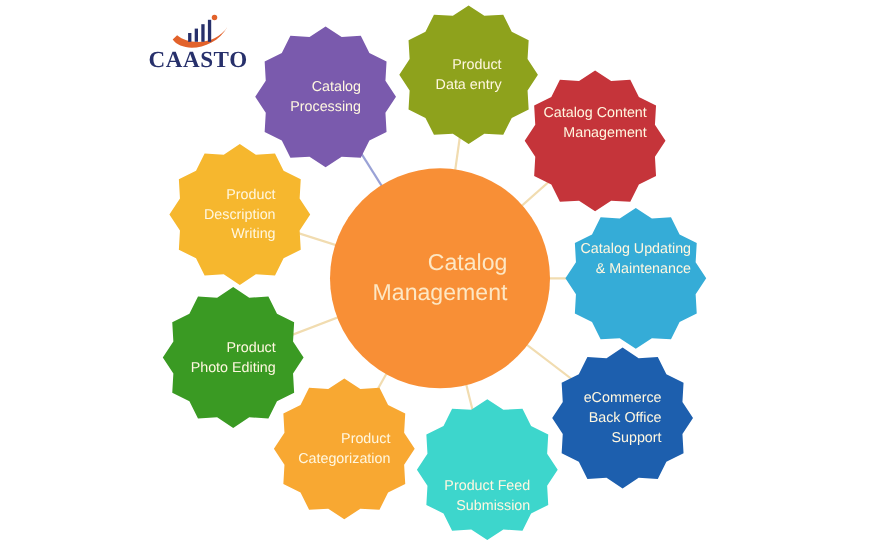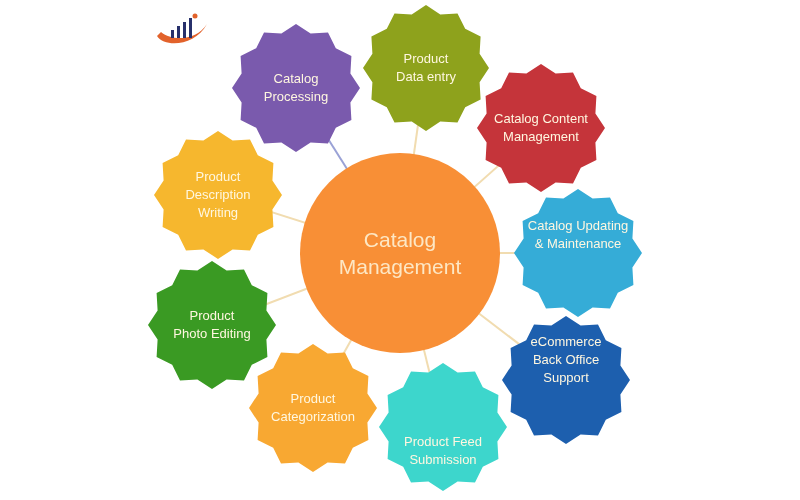--- a/index.html
+++ b/index.html
@@ -1,18 +1,18 @@
 <!DOCTYPE html>
 <html><head>
   <meta charset="utf-8">
   <style>
     html, body { margin: 0; padding: 0; background: #ffffff; }
     body { width: 800px; height: 500px; position: relative; overflow: hidden; font-family: "Liberation Sans", "DejaVu Sans", sans-serif; }
     #canvas { position: absolute; left: 0; top: 0; width: 800px; height: 500px; }
-    .label { position: absolute; transform: translate(-50%, -50%); text-align: center; color: #fff7e0; white-space: pre-line; line-height: 1.4; pointer-events: none; }
+    .label { position: absolute; transform: translate(-50%, -50%); text-align: right; color: #fff7e0; white-space: pre-line; line-height: 1.4; pointer-events: none; }
     .node-label { font-size: 13px; }
     .center-label { font-size: 21px; color: #fde7c4; line-height: 1.3; }
     .logo { position: absolute; left: 135px; top: 12px; width: 90px; height: 58px; }
     .logo-text { position: absolute; left: 0; top: 30px; width: 90px; text-align: center; font-family: "Liberation Serif", "DejaVu Serif", serif; font-size: 21px; font-weight: bold; color: #27306b; letter-spacing: 0.5px; }
   </style>
 </head>
 <body>
 
 <svg id="canvas" viewBox="0 0 800 500" xmlns="http://www.w3.org/2000/svg">
   <g id="connectors">
@@ -44,32 +44,33 @@
   <svg width="90" height="34" viewBox="0 0 90 34">
     <path id="logo-swoosh" d="M22 24 C 30 36, 60 34, 72 12 C 62 28, 38 30, 26 20 Z" fill="#e2622b"></path>
     <g id="logo-bars">
       <rect x="36" y="18" width="3" height="8" fill="#27306b"></rect>
       <rect x="42" y="14" width="3" height="12" fill="#27306b"></rect>
       <rect x="48" y="10" width="3" height="16" fill="#27306b"></rect>
       <rect x="54" y="6" width="3" height="20" fill="#27306b"></rect>
     </g>
     <circle id="logo-dot" cx="60" cy="4" r="2.5" fill="#e2622b"></circle>
   </svg>
+  <div class="logo-text" style="color: rgb(39, 48, 107);">CAASTO</div>
 </div>
 
 <div id="labels">
     <div class="label node-label" style="left: 296px; top: 88px;">Catalog
 Processing</div>
     <div class="label node-label" style="left: 426px; top: 68px;">Product
 Data entry</div>
-    <div class="label node-label" style="left: 541px; top: 128px;">Catalog Content
+    <div class="label node-label" style="left: 541px; top: 112px;">Catalog Content
 Management</div>
     <div class="label node-label" style="left: 578px; top: 235px;">Catalog Updating
 &amp; Maintenance</div>
-    <div class="label node-label" style="left: 566px; top: 360px;">eCommerce
+    <div class="label node-label" style="left: 566px; top: 380px;">eCommerce
 Back Office
 Support</div>
     <div class="label node-label" style="left: 443px; top: 427px; margin-top: 24px;">Product Feed
 Submission</div>
     <div class="label node-label" style="left: 313px; top: 408px;">Product
 Categorization</div>
     <div class="label node-label" style="left: 212px; top: 325px;">Product
 Photo Editing</div>
     <div class="label node-label" style="left: 218px; top: 195px;">Product
 Description

